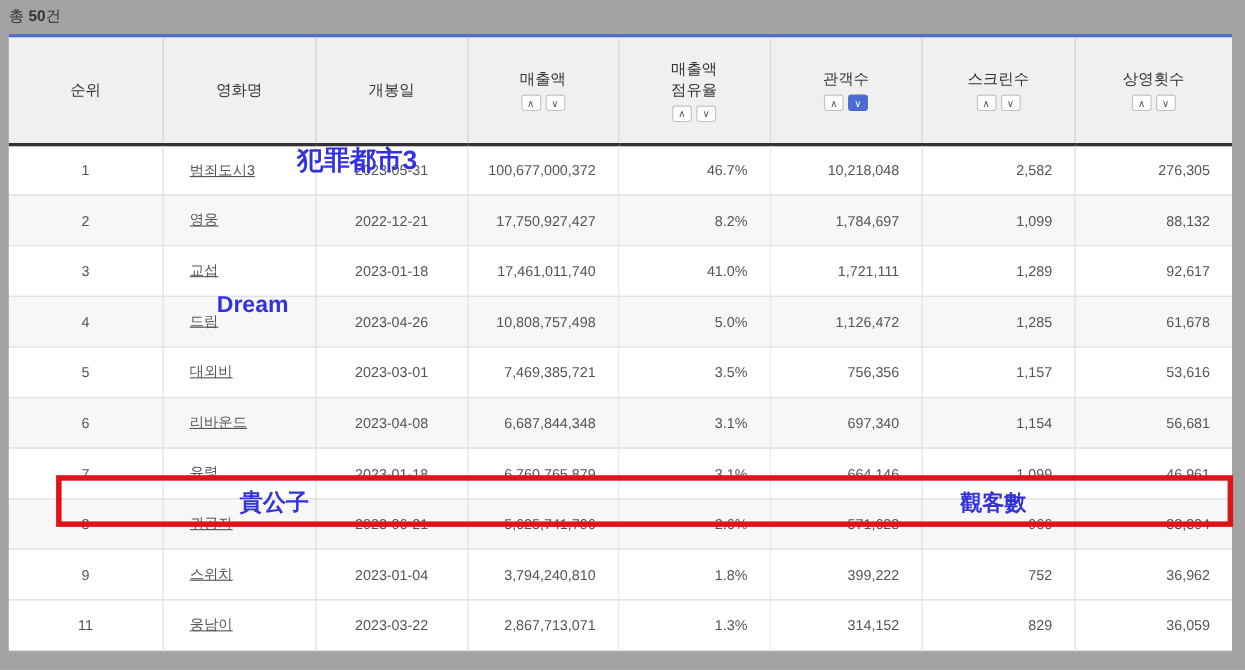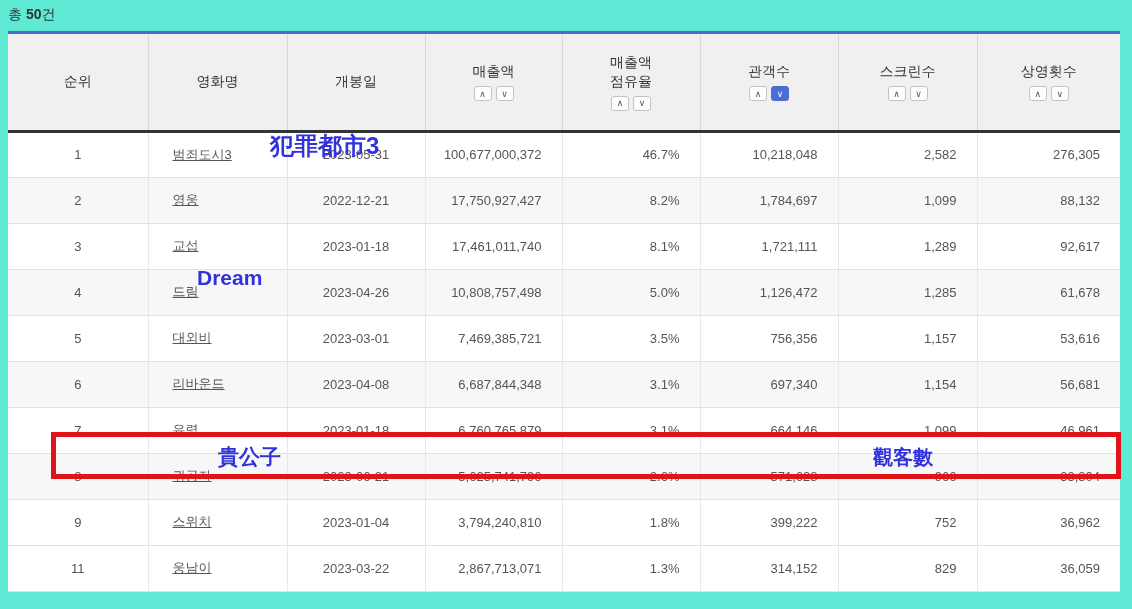--- a/index.html
+++ b/index.html
@@ -1,18 +1,18 @@
 <!DOCTYPE html>
 <html><head>
 <meta charset="utf-8">
 <style>
   * { margin:0; padding:0; box-sizing:border-box; }
   html,body { background:#fff; font-family:"Liberation Sans","DejaVu Sans",sans-serif; }
   .page {
-    position:relative; width:1132px; height:609px; overflow:hidden; background:#5eead4;
+    position:relative; width:1132px; height:609px; overflow:hidden; background:#a3a3a3;
   }
   .total-line {
     position:absolute; left:8px; top:6px; font-size:14px; color:#333;
   }
   .total-line b { font-weight:bold; }
   .table-wrap {
     position:absolute; left:8px; top:31px; width:1112px;
     border-top:3px solid #4b6cd2;
   }
   table { width:1112px; border-collapse:collapse; table-layout:fixed; }
@@ -135,21 +135,21 @@
             <td class="col-share">8.2%</td>
             <td class="col-audience">1,784,697</td>
             <td class="col-screens">1,099</td>
             <td class="col-showings">88,132</td>
           </tr>
           <tr>
             <td class="col-rank">3</td>
             <td class="col-movie"><a>교섭</a></td>
             <td class="col-release">2023-01-18</td>
             <td class="col-sales">17,461,011,740</td>
-            <td class="col-share">8.1%</td>
+            <td class="col-share">41.0%</td>
             <td class="col-audience">1,721,111</td>
             <td class="col-screens">1,289</td>
             <td class="col-showings">92,617</td>
           </tr>
           <tr class="even">
             <td class="col-rank">4</td>
             <td class="col-movie"><a>드림</a></td>
             <td class="col-release">2023-04-26</td>
             <td class="col-sales">10,808,757,498</td>
             <td class="col-share">5.0%</td>

